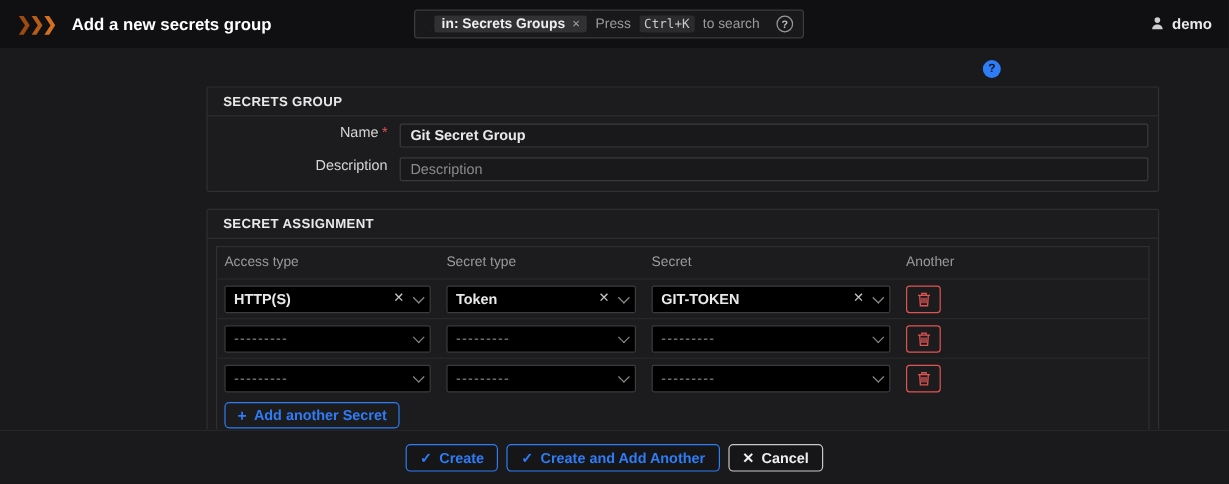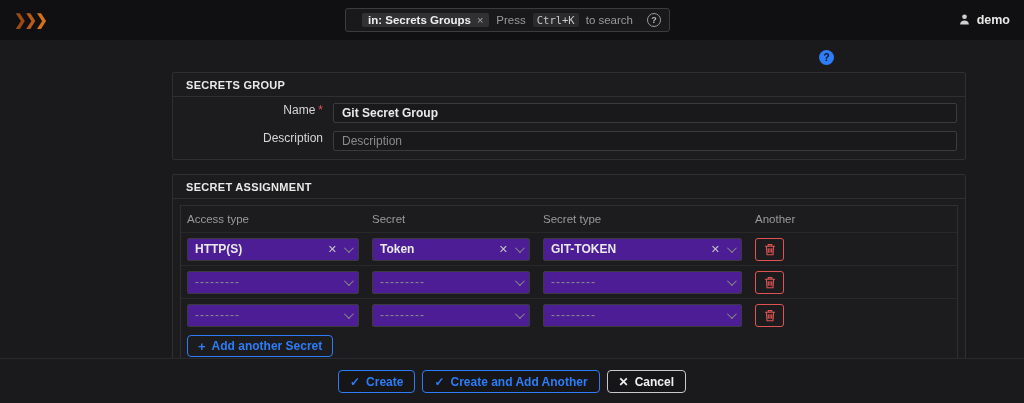--- a/index.html
+++ b/index.html
@@ -76,21 +76,21 @@
   
   .table-wrap { margin:6px 7px 0; border:1px solid #2f2f31; border-bottom:none; }
   .t-row {
     display:grid; grid-template-columns:172px 158px 199px 29px;
     column-gap:13px; padding-left:6px; align-items:center;
   }
   .t-row + .t-row { border-top:1px solid #28282a; }
   .t-head { height:26px; color:#9a9a9a; font-size:11.5px; }
   .t-data { height:33px; }
   .selectbox {
-    height:23px; background:#4c1d95; border:1px solid #3b3b3d; border-radius:2px;
+    height:23px; background:#000000; border:1px solid #3b3b3d; border-radius:2px;
     display:flex; align-items:center; padding:0 7px; gap:7px; cursor:pointer;
   }
   .sel-val { flex:1; font-weight:bold; font-size:12px; color:#e9e9e9;
     white-space:nowrap; overflow:hidden; }
   .sel-empty .sel-val { font-weight:normal; color:#8a8a8a; letter-spacing:1px; }
   .sel-clear { color:#c4c4c4; font-size:11px; line-height:1; cursor:pointer; }
   .chev {
     width:7px; height:7px; border-right:1.5px solid #8a8a8a; border-bottom:1.5px solid #8a8a8a;
     transform:rotate(45deg) translateY(-2px); flex:0 0 auto;
   }
@@ -123,20 +123,21 @@
 </style>
 </head>
 <body>
 
 <div class="topbar">
   <div class="logo">
     <span>❯</span>
     <span>❯</span>
     <span>❯</span>
   </div>
+  <div class="page-title">Add a new secrets group</div>
 
   <div class="searchbox">
     <svg width="12" height="12" viewBox="0 0 12 12">
       <circle cx="5" cy="5" r="3.4" fill="none" stroke="#a3a3a3" stroke-width="1.3"></circle>
       <line x1="7.6" y1="7.6" x2="11" y2="11" stroke="#a3a3a3" stroke-width="1.3"></line>
     </svg>
     <span class="chip">
       <span>in: Secrets Groups</span>
       <span class="chip-x">×</span>
     </span>
@@ -177,22 +178,22 @@
           <input class="text-input" type="text" placeholder="Description" style="">
         </div>
       </div>
     </div>
 
     <div class="panel">
       <div class="panel-header">SECRET ASSIGNMENT</div>
       <div class="table-wrap">
         <div class="t-row t-head">
           <span>Access type</span>
+          <span>Secret type</span>
           <span>Secret</span>
-          <span>Secret type</span>
           <span>Another</span>
         </div>
 
         <div class="t-row t-data">
           <div class="selectbox">
             <span class="sel-val">HTTP(S)</span>
             <span class="sel-clear">✕</span>
             <span class="chev"></span>
           </div>
           <div class="selectbox">

